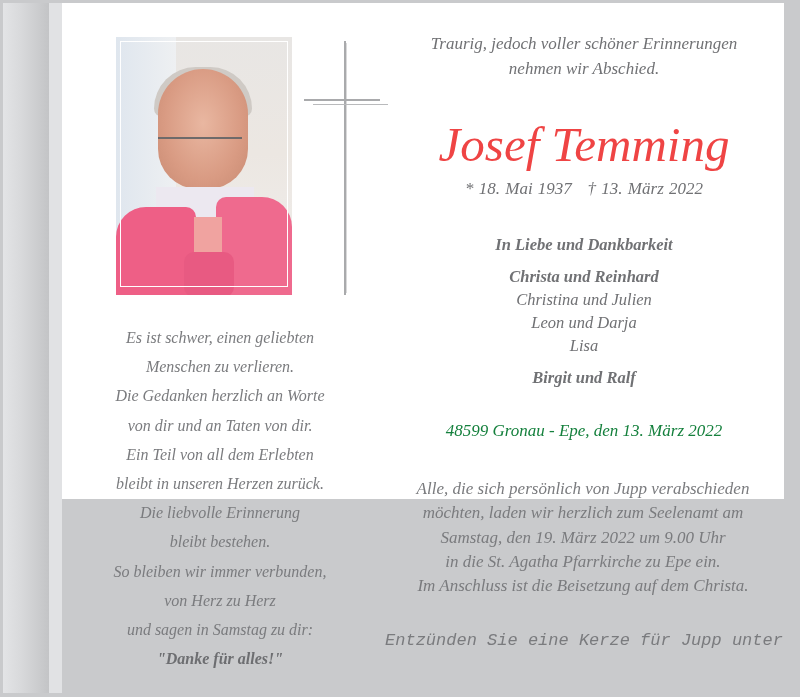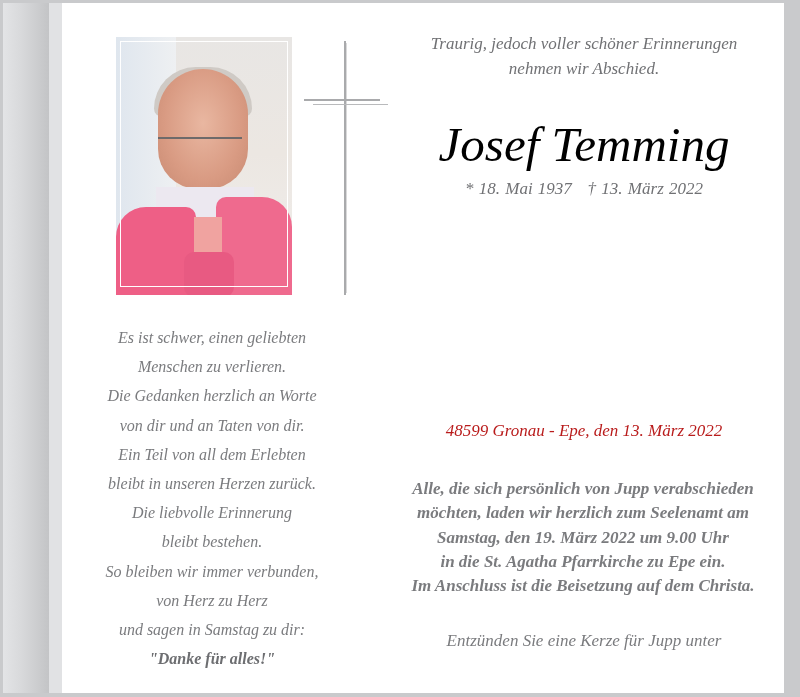--- a/index.html
+++ b/index.html
@@ -1,45 +1,45 @@
 <!DOCTYPE html>
 <html><head>
 <meta charset="utf-8">
 <style>
   html,body{margin:0;padding:0;}
   body{width:800px;height:697px;background:#c9cacc;position:relative;overflow:hidden;font-family:"Liberation Serif","DejaVu Serif",serif;color:#6d6e71;}
   .spine{position:absolute;left:3px;top:3px;width:46px;height:690px;background:linear-gradient(90deg,#e3e4e6 0%,#d8d9db 40%,#c3c4c6 100%);}
   .gutter{position:absolute;left:49px;top:3px;width:13px;height:690px;background:#e1e2e4;}
-  .page{position:absolute;left:62px;top:3px;width:722px;height:690px;background:#ffffff;}
+  .page{position:absolute;left:62px;top:3px;width:722px;height:496px;background:#ffffff;}
   .photo{position:absolute;left:54px;top:34px;width:176px;height:258px;overflow:hidden;background:linear-gradient(180deg,#e8e6e4 0%,#ece7e2 45%,#f0eeec 100%);}
   .photo .bg-left{position:absolute;left:0;top:0;width:60px;height:258px;background:linear-gradient(90deg,#dfe6ee,#eef0f2);}
   .photo .frame{position:absolute;left:4px;top:4px;right:4px;bottom:8px;border:1px solid #ffffff;}
   .head{position:absolute;left:42px;top:32px;width:90px;height:120px;border-radius:45px 45px 40px 40px;background:radial-gradient(ellipse at 50% 45%,#e9b7a1 0%,#d99b83 60%,#c88a72 100%);}
   .hair{position:absolute;left:38px;top:30px;width:98px;height:50px;border-radius:50px 50px 10px 10px;background:#cfcac5;}
   .glasses{position:absolute;left:42px;top:100px;width:84px;height:12px;border-top:2px solid #6e6a6a;}
   .shirt{position:absolute;left:40px;top:150px;width:98px;height:110px;background:#ece8f0;}
   .sweater-l{position:absolute;left:0;top:170px;width:80px;height:100px;background:#ee5f86;border-radius:30px 10px 0 0;}
   .sweater-r{position:absolute;left:100px;top:160px;width:76px;height:110px;background:#ef6a8e;border-radius:10px 30px 0 0;}
   .tie{position:absolute;left:78px;top:180px;width:28px;height:38px;background:#f0a3a0;}
   .knot{position:absolute;left:68px;top:215px;width:50px;height:45px;background:#e85a82;border-radius:10px;}
   .cross-v{position:absolute;left:282px;top:38px;width:2px;height:254px;background:#a9aaac;}
   .cross-v2{position:absolute;left:284px;top:40px;width:1px;height:250px;background:#d9d9da;}
   .cross-h{position:absolute;left:242px;top:96px;width:76px;height:2px;background:#a9aaac;}
   .cross-h2{position:absolute;left:251px;top:101px;width:75px;height:1px;background:#b9babc;}
   .right{position:absolute;left:322px;width:400px;text-align:center;font-style:italic;}
   .t-intro{top:28px;font-size:17px;line-height:25px;color:#707174;}
-  .t-name{top:112px;font-size:49px;line-height:60px;color:#000000;}
+  .t-name{top:112px;font-size:49px;line-height:60px;color:#ef4444;}
   .t-dates{top:174px;font-size:17px;line-height:24px;color:#707174;word-spacing:1px;}
   .t-fam{top:230px;font-size:16.5px;line-height:23px;color:#707174;}
   .t-fam .b{font-weight:bold;}
   .t-fam .gap{height:9px;}
-  .t-place{top:416px;font-size:17px;line-height:24px;color:#b91c1c;}
-  .t-invite{top:474px;left:316px;width:410px;font-size:17px;line-height:24.3px;color:#7a7b7e;font-weight:bold;}
-  .t-candle{top:628px;font-size:17px;line-height:19px;color:#7a7b7e;}
-  .poem{position:absolute;left:0;top:320px;width:300px;text-align:center;font-style:italic;font-size:16px;line-height:29.2px;color:#7a7b7e;}
+  .t-place{top:416px;font-size:17px;line-height:24px;color:#15803d;}
+  .t-invite{top:474px;left:316px;width:410px;font-size:17px;line-height:24.3px;color:#7a7b7e;}
+  .t-candle{top:628px;font-size:17px;line-height:19px;color:#7a7b7e;font-family:Liberation Mono, monospace;}
+  .poem{position:absolute;left:8px;top:320px;width:300px;text-align:center;font-style:italic;font-size:16px;line-height:29.2px;color:#7a7b7e;}
   .poem .last{font-weight:bold;color:#6d6e71;}
 </style>
 </head>
 <body>
 
 <div class="spine"></div>
 <div class="gutter"></div>
 
 <div class="page">
 
@@ -67,20 +67,30 @@
     <div>Traurig, jedoch voller schöner Erinnerungen</div>
     <div>nehmen wir Abschied.</div>
   </div>
 
   <div class="right t-name">Josef Temming</div>
 
   <div class="right t-dates">
     <span>* 18. Mai 1937</span>&nbsp;&nbsp;&nbsp;<span>† 13. März 2022</span>
   </div>
 
+  <div class="right t-fam">
+    <div class="b">In Liebe und Dankbarkeit</div>
+    <div class="gap"></div>
+    <div class="b">Christa und Reinhard</div>
+    <div>Christina und Julien</div>
+    <div>Leon und Darja</div>
+    <div>Lisa</div>
+    <div class="gap"></div>
+    <div class="b">Birgit und Ralf</div>
+  </div>
 
   <div class="right t-place">48599 Gronau - Epe, den 13. März 2022</div>
 
   <div class="right t-invite">
     <div>Alle, die sich persönlich von Jupp verabschieden</div>
     <div>möchten, laden wir herzlich zum Seelenamt am</div>
     <div>Samstag, den 19. März 2022 um 9.00 Uhr</div>
     <div>in die St. Agatha Pfarrkirche zu Epe ein.</div>
     <div>Im Anschluss ist die Beisetzung auf dem Christa.</div>
   </div>

